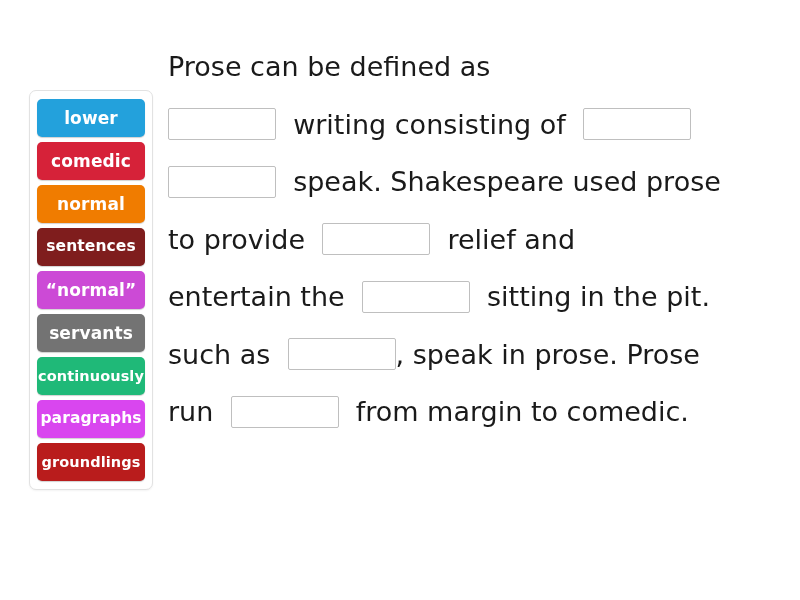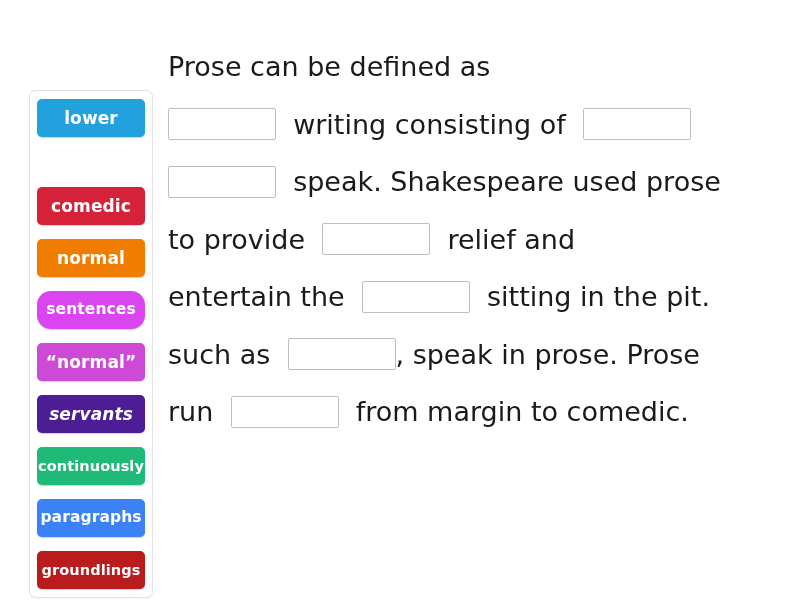--- a/index.html
+++ b/index.html
@@ -27,21 +27,21 @@
     top: 90px;
     width: 124px;
     box-sizing: border-box;
     background: #ffffff;
     border: 1px solid #e2e2e2;
     border-radius: 7px;
     padding: 8px 7px 8px 7px;
     box-shadow: 0 1px 2px rgba(0,0,0,0.05);
     display: flex;
     flex-direction: column;
-    gap: 14px;
+    gap: 5px;
   }
 
   .word-tile {
     height: 38px;
     border-radius: 5px;
     display: flex;
     align-items: center;
     justify-content: center;
     color: #ffffff;
     font-weight: bold;
@@ -92,27 +92,27 @@
     cursor: pointer;
   }
 </style>
 </head>
 <body>
 
 <div id="stage">
 
   <div id="word-bank">
       <div class="word-tile" style="background: rgb(35, 161, 220);">lower</div>
-      <div class="word-tile" style="background: rgb(214, 34, 57); margin-top: 36px;">comedic</div>
+      <div class="word-tile" style="background: rgb(214, 34, 57);">comedic</div>
       <div class="word-tile" style="background: rgb(240, 124, 0);">normal</div>
-      <div class="word-tile small" style="background: #d946ef; border-radius: 14px;">sentences</div>
+      <div class="word-tile small" style="background: #7f1d1d;">sentences</div>
       <div class="word-tile" style="background: rgb(204, 74, 214);">“normal”</div>
-      <div class="word-tile" style="background: #4c1d95; font-style: italic;">servants</div>
+      <div class="word-tile" style="background: #737373;">servants</div>
       <div class="word-tile xsmall" style="background: rgb(31, 185, 120);">continuously</div>
-      <div class="word-tile small" style="background: #3b82f6;">paragraphs</div>
+      <div class="word-tile small" style="background: #d946ef;">paragraphs</div>
       <div class="word-tile xsmall" style="background: #b91c1c;">groundlings</div>
     </div>
 
   <div id="cloze">
       <div class="cloze-line"><span class="txt">Prose can be defined as</span></div>
       <div class="cloze-line"><span class="blank"></span><span class="txt">  writing consisting of  </span><span class="blank"></span></div>
       <div class="cloze-line"><span class="blank"></span><span class="txt">  speak. Shakespeare used prose</span></div>
       <div class="cloze-line"><span class="txt">to provide  </span><span class="blank"></span><span class="txt">  relief and</span></div>
       <div class="cloze-line"><span class="txt">entertain the  </span><span class="blank"></span><span class="txt">  sitting in the pit.</span></div>
       <div class="cloze-line"><span class="txt">such as  </span><span class="blank"></span><span class="txt">, speak in prose. Prose</span></div>

